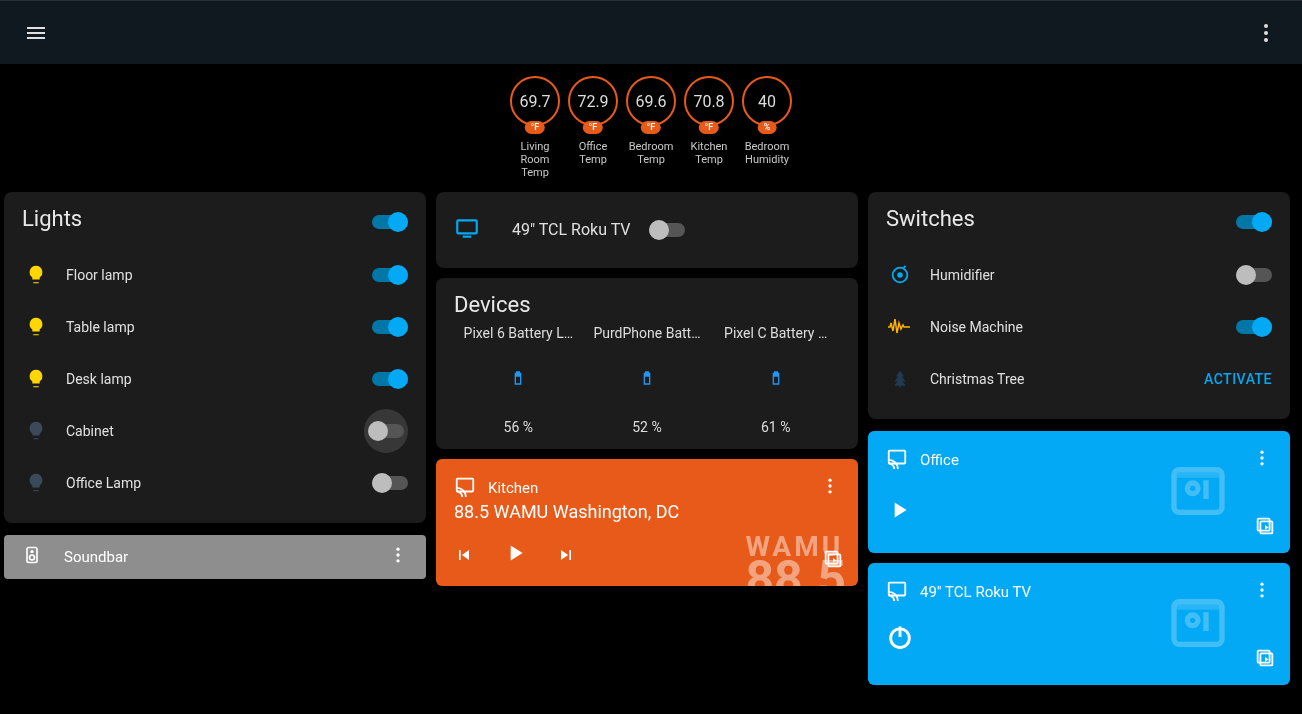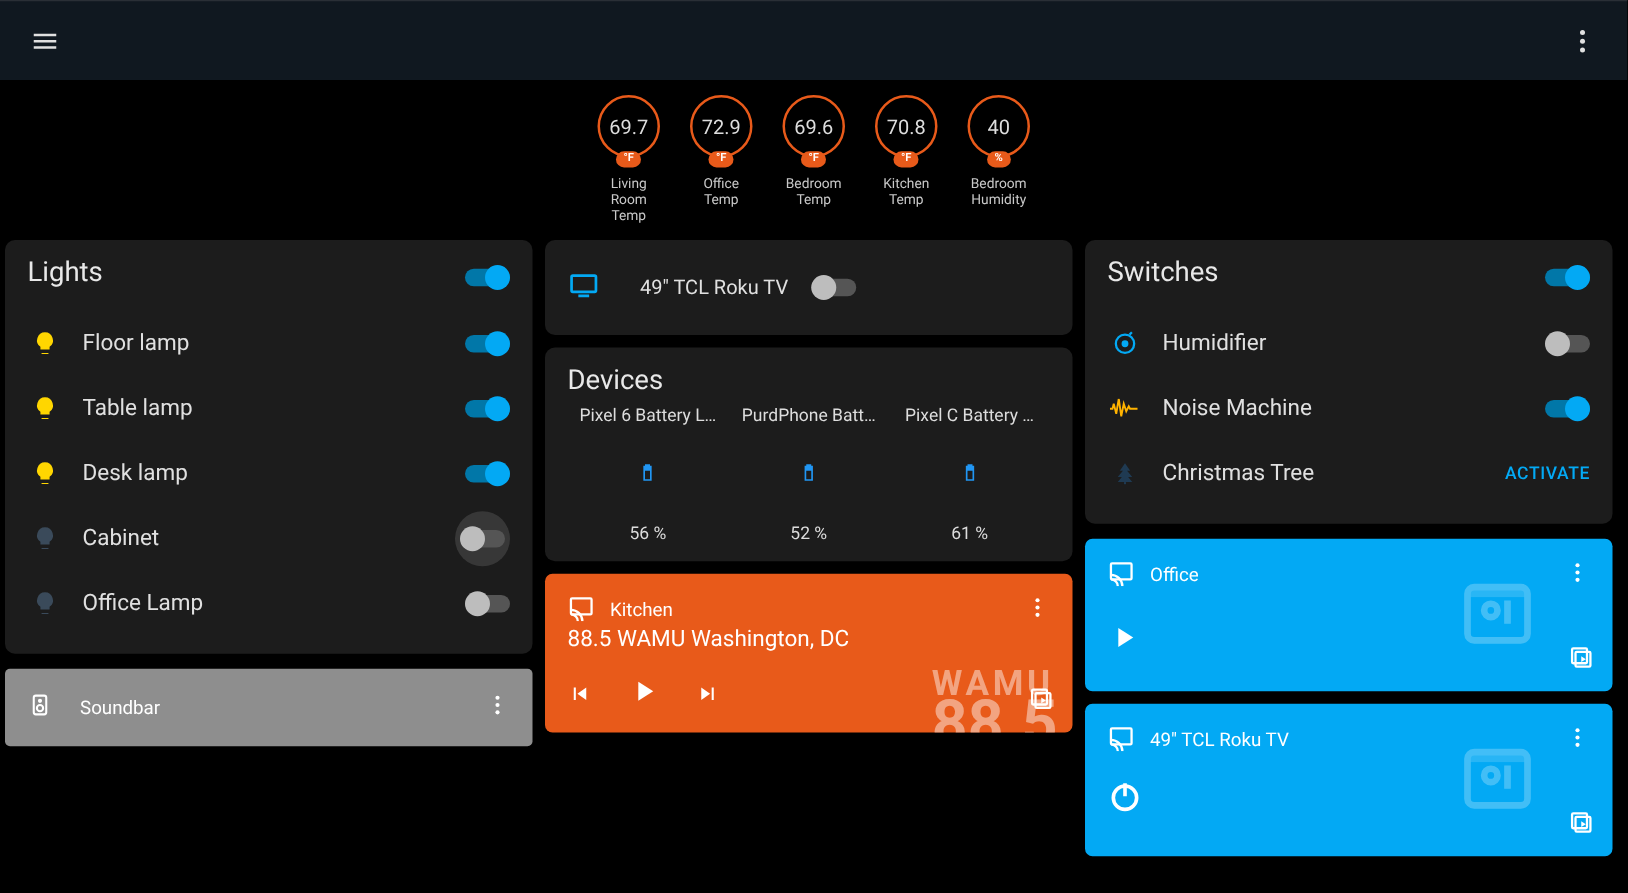--- a/index.html
+++ b/index.html
@@ -26,21 +26,20 @@
     display: flex; align-items: center; justify-content: center;
     cursor: pointer;
     color: #e0e0e0;
   }
   .hamburger svg, .kebab svg { display:block; }
 
   
   .sensors {
     display: flex;
     justify-content: center;
-    gap: 16px;
     padding: 12px 0 4px 0;
     background: #000;
   }
   .sensor {
     display: flex;
     flex-direction: column;
     align-items: center;
     width: 58px;
   }
   .sensor-circle {
@@ -101,21 +100,21 @@
   }
   .row .icon {
     width: 28px;
     display: flex;
     align-items: center;
     justify-content: center;
     flex-shrink: 0;
   }
   .row .label {
     flex: 1;
-    font-size: 18px;
+    font-size: 14px;
     color: #e0e0e0;
   }
   .action-text {
     color: #03a9f4;
     font-size: 14px;
     font-weight: 500;
     letter-spacing: 0.5px;
     cursor: pointer;
   }
 
@@ -159,21 +158,21 @@
     justify-content: space-between;
     margin-bottom: 10px;
   }
 
   
   .card.soundbar {
     background: #8e8e8e;
     color: #fff;
     display: flex;
     align-items: center;
-    height: 62px;
+    height: 44px;
     padding: 0 18px;
     margin-top: 12px;
     border-radius: 4px;
     justify-content: flex-end;
   }
   .card.soundbar .icon { width: 28px; margin-right: 14px; }
   .card.soundbar .label { flex:1; font-size: 15px; }
 
   
   .card.tv-row {

